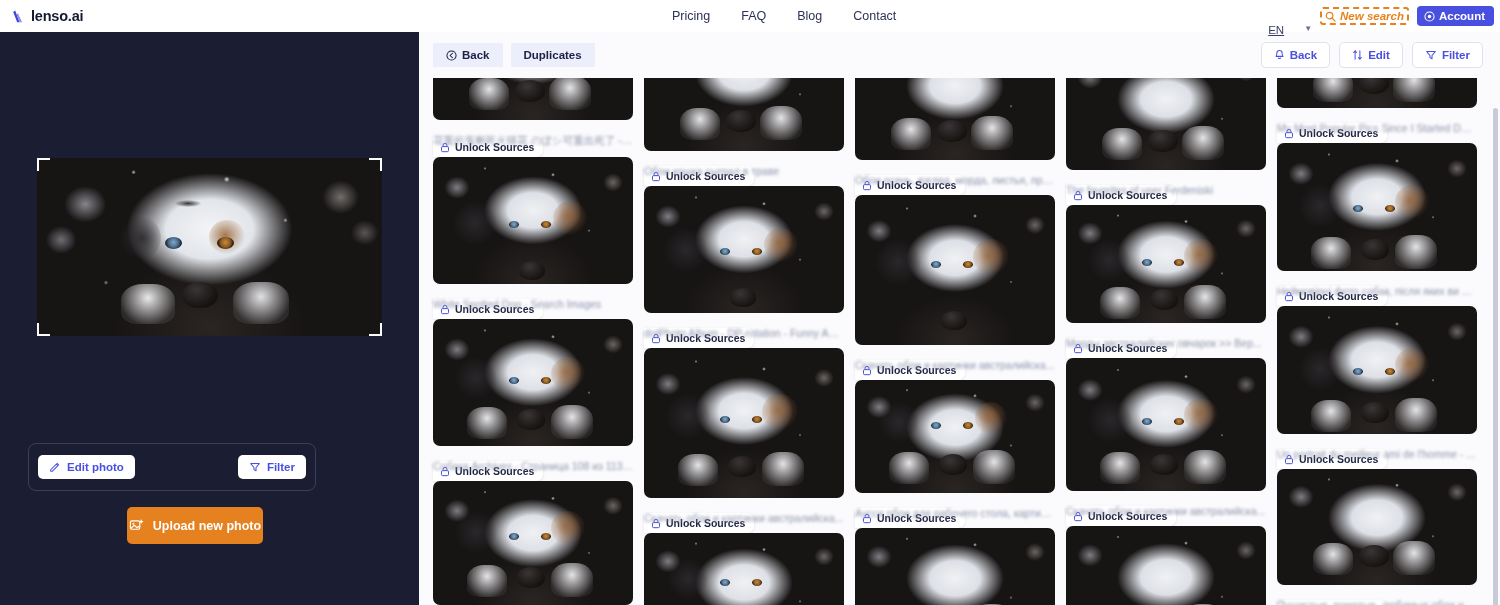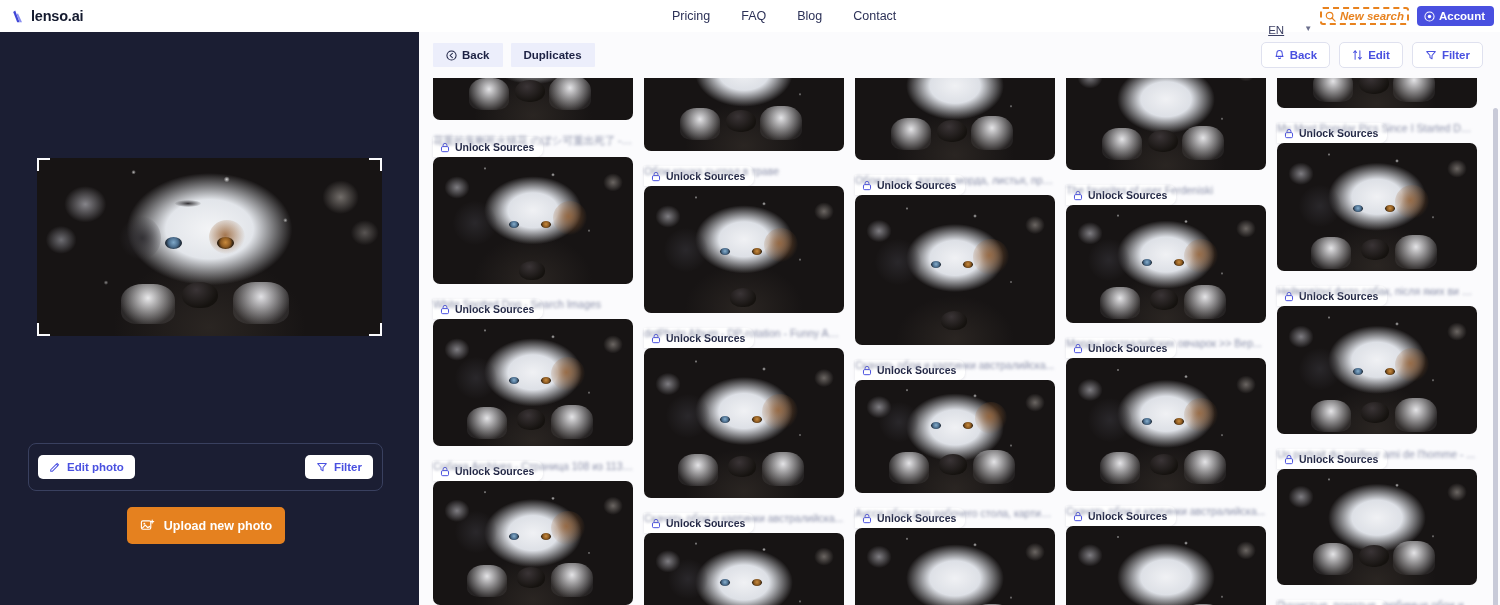--- a/index.html
+++ b/index.html
@@ -123,36 +123,36 @@
     position: absolute; width: 13px; height: 13px;
     border-color: #fbfbfd; border-style: solid; border-width: 0;
   }
   .crop-tl { left: 0; top: 0; border-left-width: 2px; border-top-width: 2px; }
   .crop-tr { right: 0; top: 0; border-right-width: 2px; border-top-width: 2px; }
   .crop-bl { left: 0; bottom: 0; border-left-width: 2px; border-bottom-width: 2px; }
   .crop-br { right: 0; bottom: 0; border-right-width: 2px; border-bottom-width: 2px; }
 
   #tool-row {
     position: absolute; left: 28px; top: 411px;
-    width: 355px; height: 48px;
+    width: 288px; height: 48px;
     border: 1px solid #39405f; border-radius: 8px;
     display: flex; align-items: center; justify-content: space-between;
     padding: 16px 9px;
   }
   .white-btn {
     display: flex; align-items: center; gap: 6px;
     background: #fff; border: none; border-radius: 5px;
     padding: 6px 11px; font-size: 11.5px; font-weight: 700; color: #4950e0;
     cursor: pointer; font-family: "Liberation Sans", sans-serif;
   }
   #upload-btn {
     position: absolute; left: 127px; top: 475px;
     display: flex; align-items: center; gap: 9px;
     background: #e5811f; border: none; border-radius: 5px;
-    width: 158px; height: 37px; justify-content: center;
+    width: 136px; height: 37px; justify-content: center;
     color: #fff; font-size: 12.5px; font-weight: 700; cursor: pointer;
     font-family: "Liberation Sans", sans-serif;
   }
 
   
   #results-area {
     position: absolute; top: 32px; left: 419px;
     width: 1081px; height: 573px;
     background: #fbfbfd;
     overflow: hidden;

